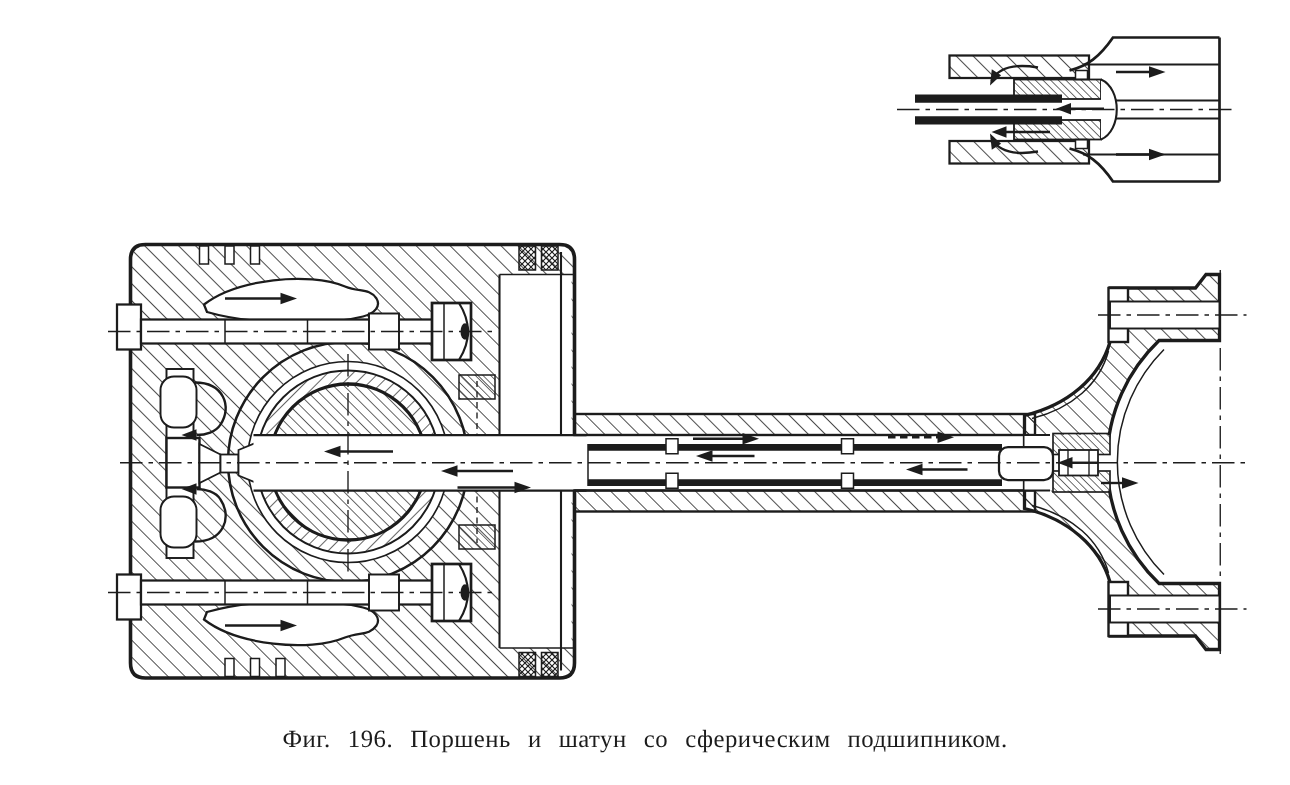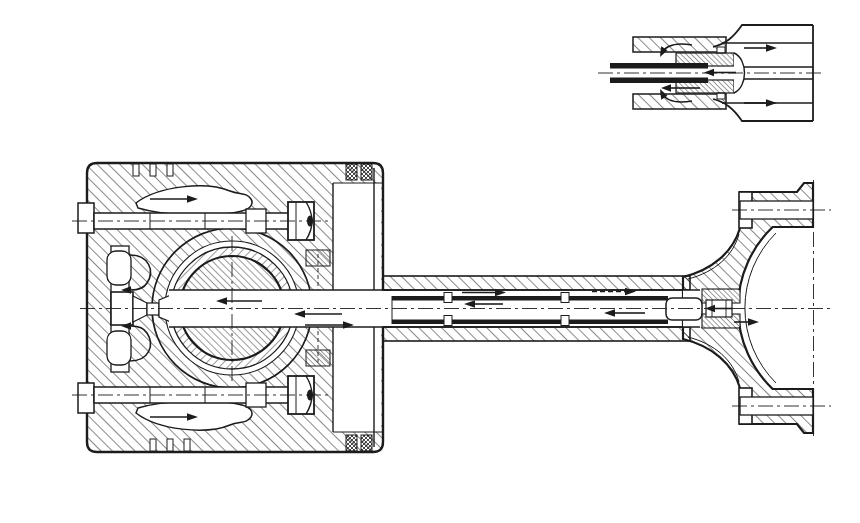--- a/index.html
+++ b/index.html
@@ -255,14 +255,15 @@
       <line x1="72" y1="395" x2="332" y2="395"></line>
       <line x1="732" y1="210" x2="831" y2="210"></line>
       <line x1="732" y1="406" x2="831" y2="406"></line>
       <line x1="813.5" y1="180" x2="813.5" y2="436"></line>
       <line x1="598" y1="73" x2="824" y2="73"></line>
     </g>
 
   </g>
 </svg>
 
+<div class="caption">Фиг. 196. Поршень и шатун со сферическим подшипником.</div>
 
 </div>
 
 </body></html>

